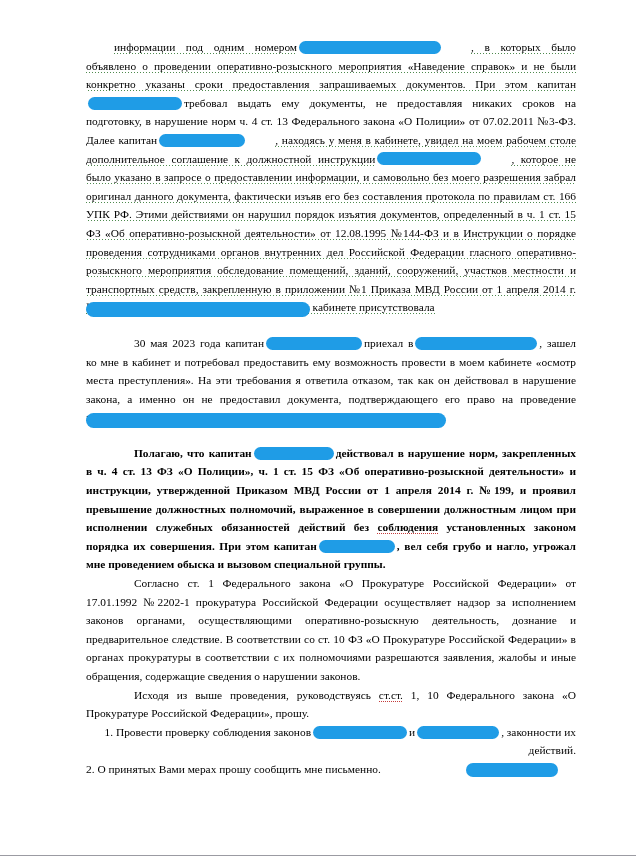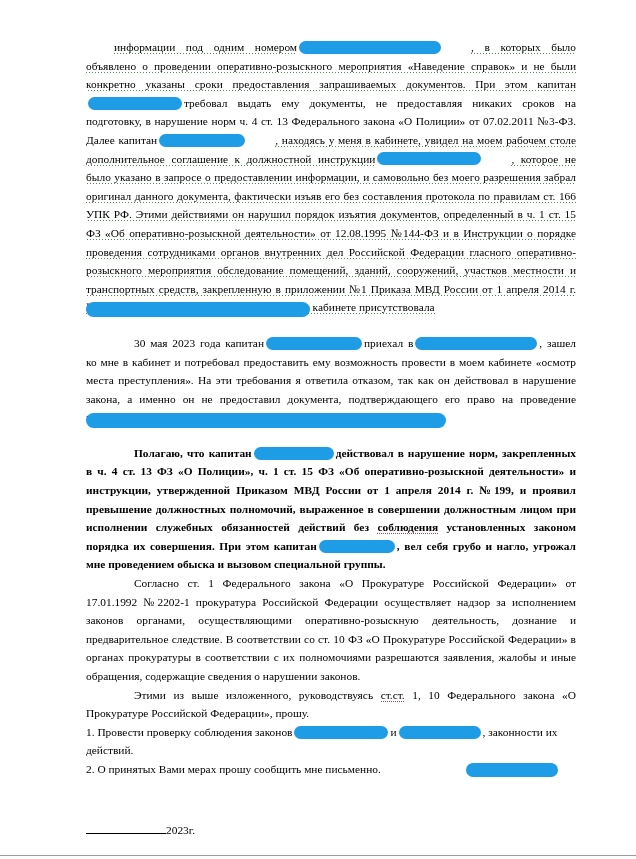--- a/index.html
+++ b/index.html
@@ -133,41 +133,36 @@
         <span>установленных законом порядка их совершения. При этом капитан</span><span class="redact" style="width:76px;"></span><span>, вел себя грубо и нагло, угрожал мне проведением обыска и вызовом специальной группы.</span>
       </p>
     </div>
 
     <div class="para-block">
       <p class="para indent">Согласно ст. 1 Федерального закона «О Прокуратуре Российской Федерации» от 17.01.1992 №2202-1 прокуратура Российской Федерации осуществляет надзор за исполнением законов органами, осуществляющими оперативно-розыскную деятельность, дознание и предварительное следствие. В соответствии со ст. 10 ФЗ «О Прокуратуре Российской Федерации» в органах прокуратуры в соответствии с их полномочиями разрешаются заявления, жалобы и иные обращения, содержащие сведения о нарушении законов.</p>
     </div>
 
     <div class="para-block">
       <p class="para indent">
-        <span>Этими из выше изложенного, руководствуясь</span>
+        <span>Исходя из выше проведения, руководствуясь</span>
         <span class="spell">ст.ст.</span>
         <span>1, 10 Федерального закона «О Прокуратуре Российской Федерации», прошу.</span>
       </p>
     </div>
 
     <div class="para-block">
-      <p class="para noindent" style="text-align:left;">
+      <p class="para noindent" style="text-align:right;">
         <span>1. Провести проверку соблюдения законов</span><span class="redact" style="width:94px;"></span><span>и</span><span class="redact" style="width:82px;"></span><span>, законности их действий.</span>
       </p>
     </div>
 
     <div class="para-block">
       <p class="para noindent" style="text-align:left;">2. О принятых Вами мерах прошу сообщить мне письменно.</p>
     </div>
 
-    <div class="para-block" style="margin-top:42px;">
-      <p class="para noindent" style="text-align:left;">
-        <span class="sig-line"></span><span>2023г.</span>
-      </p>
-    </div>
 
   </div>
 
   <div class="blob" style="left:86px; top:302px; width:224px; height:15px;"></div>
 
   <div class="blob" style="left:86px; top:413px; width:360px; height:15px;"></div>
 
   <div class="blob" style="left:466px; top:763px; width:92px; height:14px;"></div>
 
   <div id="footer-rule"></div>

